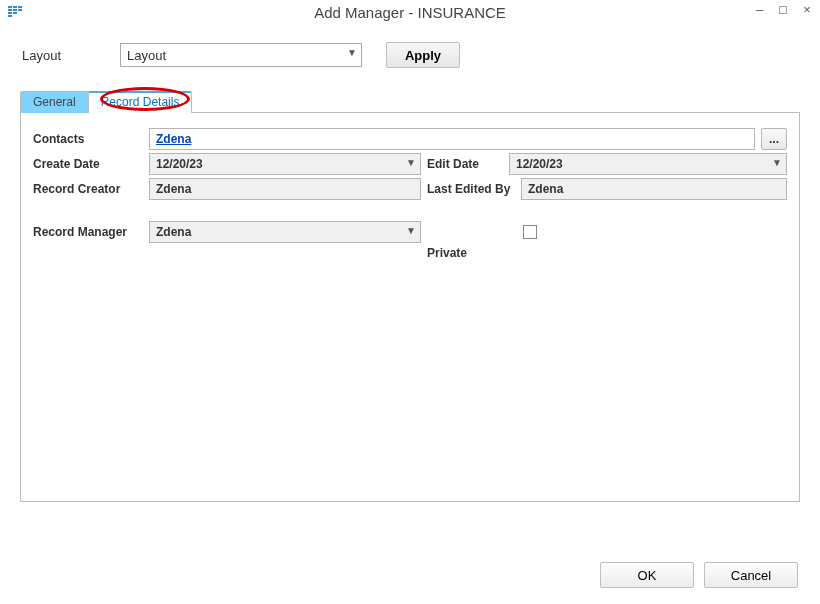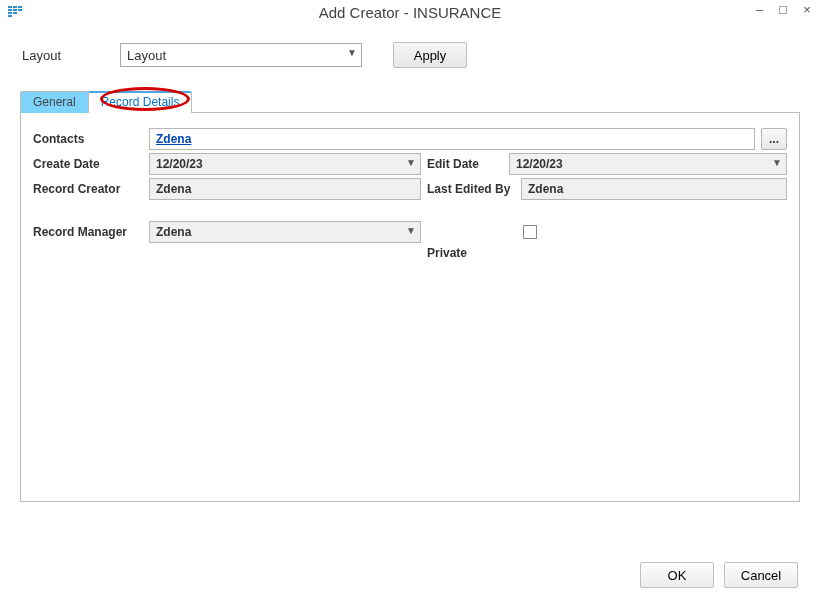--- a/index.html
+++ b/index.html
@@ -6,36 +6,36 @@
   body { margin: 0; width: 820px; height: 604px; background: #fff; font-size: 13px; color: #333; position: relative; }
   .titlebar { height: 24px; display: flex; align-items: center; position: relative; }
   .logo { width: 24px; height: 24px; display:flex; align-items:center; justify-content:center; margin-left:4px;}
   .title { position:absolute; left:0; right:0; text-align:center; font-size:15px; color:#444; }
   .wincontrols { position:absolute; right:6px; top:2px; display:flex; gap:10px; color:#555; font-size:13px;}
   .wincontrols span { cursor:pointer; width:14px; text-align:center; }
   .toprow { display:flex; align-items:center; padding: 18px 18px 10px 22px; gap:20px; }
   .toprow .lbl { width:78px; color:#333; }
   .layout-select { width:242px; height:24px; border:1px solid #aaa; background:#fff; display:flex; align-items:center; padding:0 6px; position:relative; }
   .layout-select .arrow { position:absolute; right:4px; top:3px; font-size:10px; color:#555; }
-  .apply-btn { width:74px; height:26px; border:1px solid #bfbfbf; background:linear-gradient(#f7f7f7,#e6e6e6); border-radius:2px; margin-left:11px; cursor:pointer; font-size:13px;}
+  .apply-btn { width:74px; height:26px; border:1px solid #bfbfbf; background:linear-gradient(#f7f7f7,#e6e6e6); border-radius:2px; margin-left:4px; cursor:pointer; font-size:13px;font-weight:bold;}
   .tabs-wrap { margin: 12px 20px 0 20px; position: relative; }
   .tabs { display:flex; gap:0; position:relative; z-index:2;}
   .tab { padding: 3px 12px 4px; border:1px solid #bcbcbc; border-bottom:none; background:#7dd3fc; color:#444; font-size:12px; cursor:pointer; position:relative; top:1px; border-radius:2px 2px 0 0; margin-right:-1px;}
   .tab.active { background:#fff; color:#0073cc; border-top:2px solid #4fa6e0; padding-top:2px; z-index:3;}
   .panel { border:1px solid #bcbcbc; background:#fff; padding:12px 12px 20px 12px; min-height:390px; }
   .row { display:flex; align-items:center; margin: 3px 0; font-weight: bold; }
   .row .flabel { width:116px; color:#333; font-size:12px; padding-left:0; }
   .row .flabel2 { width:82px; color:#333; font-size:12px; padding-left:6px; }
   .field { height:22px; border:1px solid #b5b5b5; background:#f0f0f0; display:flex; align-items:center; padding:0 6px; font-size:12px; position:relative; color:#333;}
   .field.white { background:#fff; color:#0047b3; text-decoration:underline; }
   .field .arrow { position:absolute; right:4px; top:3px; font-size:10px; color:#555; }
   .ellipsis-btn { width:26px; height:22px; border:1px solid #b5b5b5; background:linear-gradient(#fafafa,#e8e8e8); margin-left:6px; display:flex; align-items:center; justify-content:center; font-size:12px; cursor:pointer; border-radius:2px;}
   .checkbox { width:14px; height:14px; border:1px solid #888; background:#fff; margin-left:2px;}
   .footer { position:absolute; right:22px; bottom:16px; display:flex; gap:10px; }
-  .footer button { width:74px; height:26px; border:1px solid #bfbfbf; background:linear-gradient(#fdfdfd,#ececec); border-radius:2px; cursor:pointer; font-size:13px;}
+  .footer button { width:94px; height:26px; border:1px solid #bfbfbf; background:linear-gradient(#fdfdfd,#ececec); border-radius:2px; cursor:pointer; font-size:13px;}
   .highlight-ring { position:absolute; width:90px; height:24px; border:3px solid #d40000; border-radius:50%/50%; left:80px; top:-3px; z-index:5; pointer-events:none; }
 </style>
 </head>
 <body>
 
 <div class="titlebar">
   <div class="logo">
     <svg width="16" height="12" viewBox="0 0 16 12">
         <g fill="#2f8fd4">
           <rect x="0" y="0" width="4" height="2"></rect>
@@ -43,21 +43,21 @@
           <rect x="10" y="0" width="4" height="2"></rect>
           <rect x="0" y="3" width="4" height="2"></rect>
           <rect x="5" y="3" width="4" height="2"></rect>
           <rect x="10" y="3" width="4" height="2"></rect>
           <rect x="0" y="6" width="4" height="2"></rect>
           <rect x="5" y="6" width="4" height="2"></rect>
           <rect x="0" y="9" width="4" height="2"></rect>
         </g>
       </svg>
   </div>
-  <div class="title">Add Creator - INSURANCE</div>
+  <div class="title">Add Manager - INSURANCE</div>
   <div class="wincontrols">
     <span style="letter-spacing:-1px;">–</span>
     <span>□</span>
     <span>×</span>
   </div>
 </div>
 
 <div class="toprow">
   <div class="lbl">Layout</div>
   <div class="layout-select">

